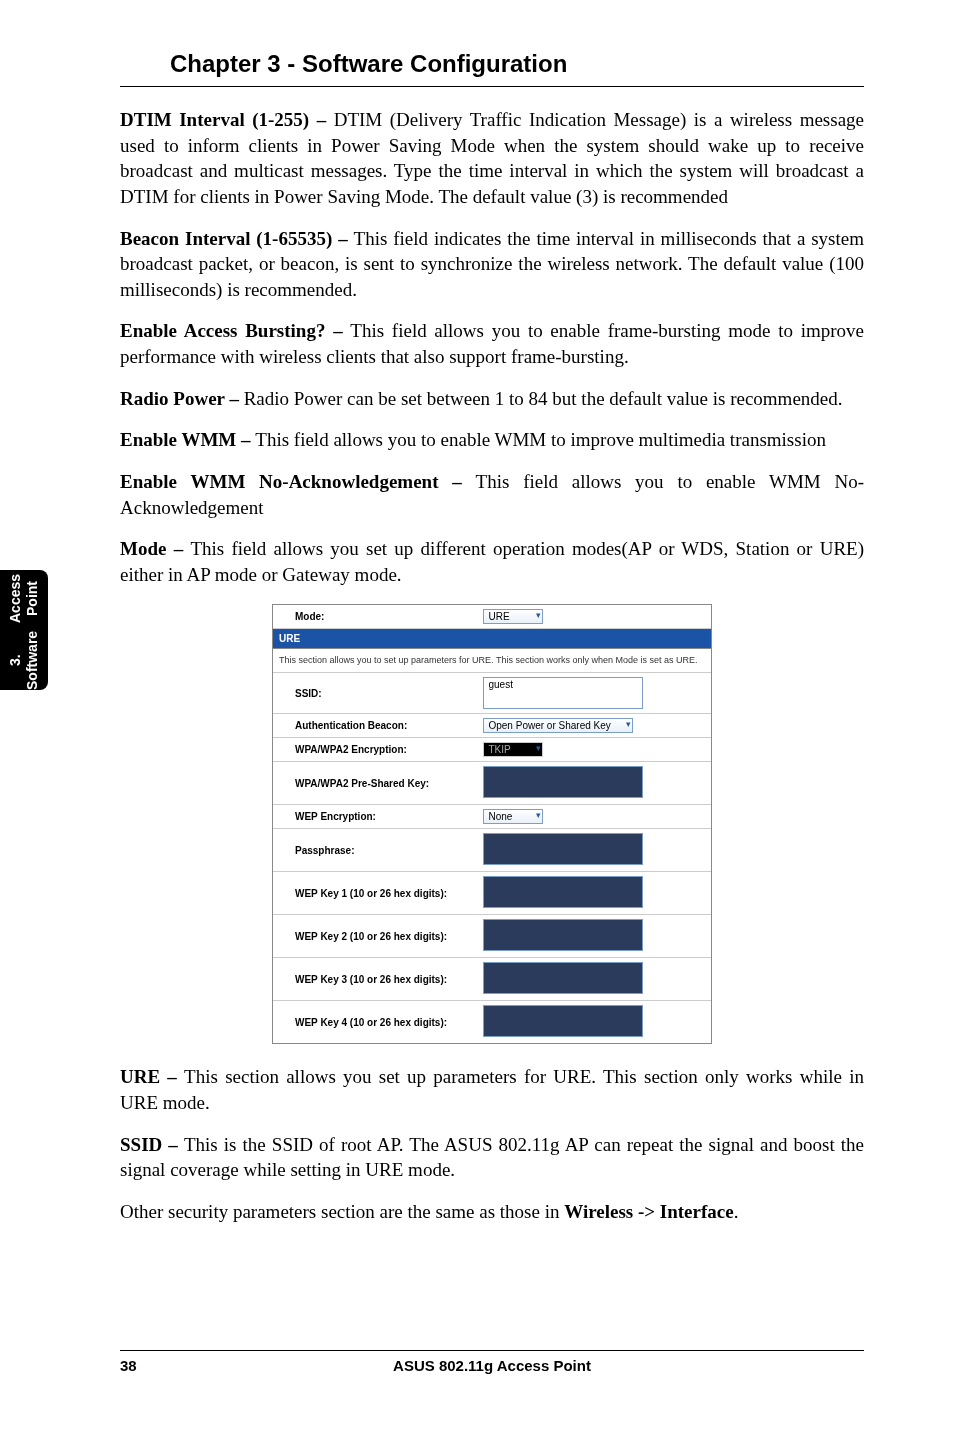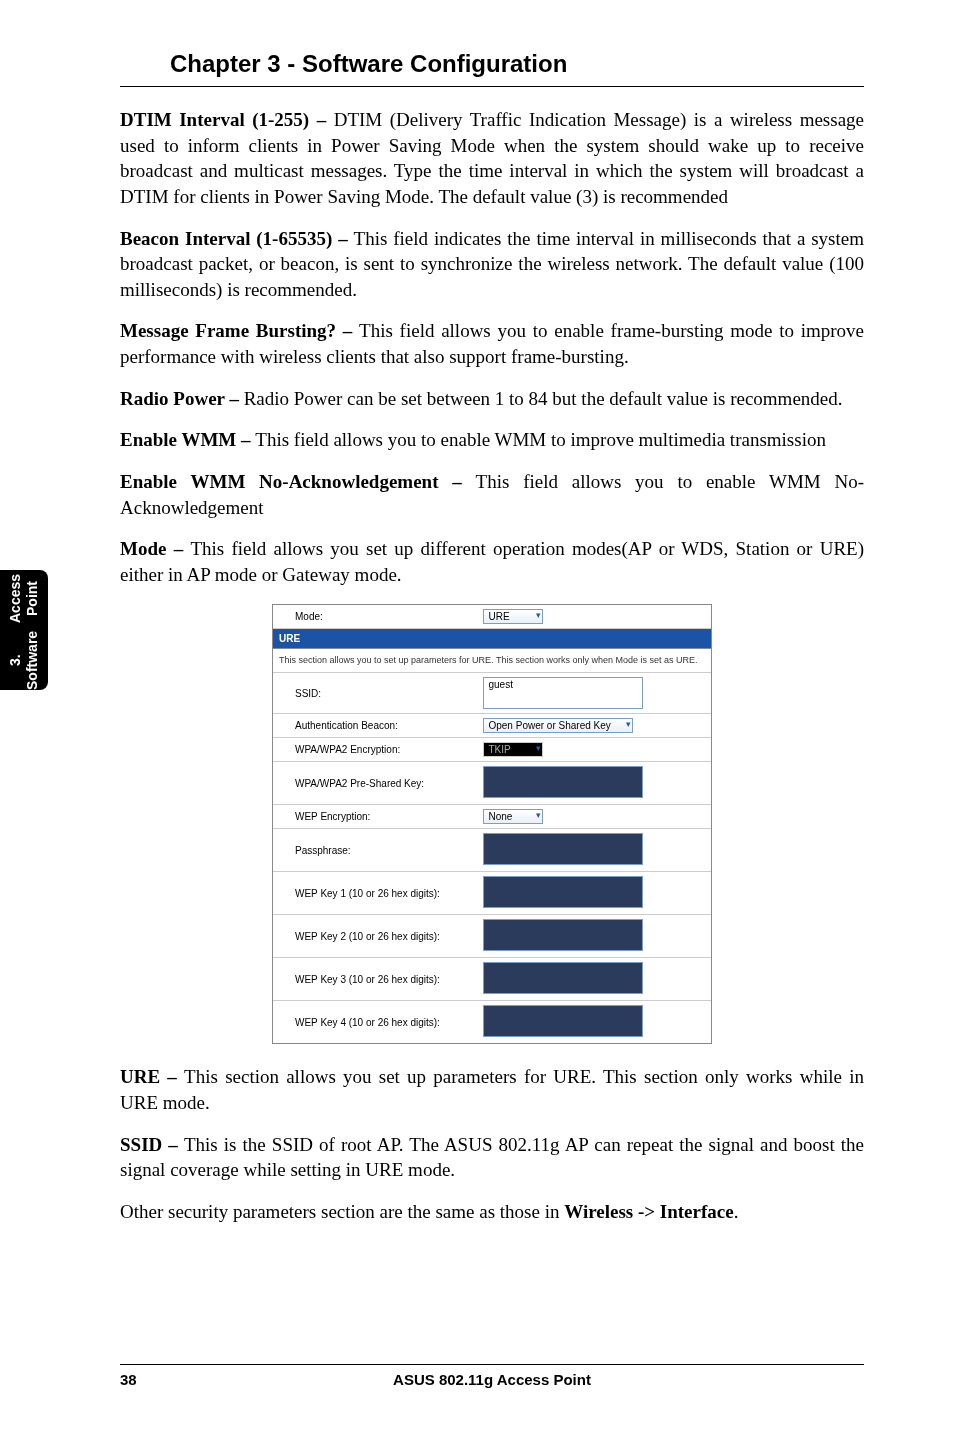--- a/index.html
+++ b/index.html
@@ -58,21 +58,21 @@
     font-size: 10px;
     background: #fff;
   }
   .sc-row {
     display: flex;
     border-bottom: 1px solid #ccc;
     padding: 4px 6px;
     align-items: center;
     min-height: 22px;
   }
-  .sc-label { flex: 0 0 48%; font-weight: normal; padding-left: 16px; }
+  .sc-label { flex: 0 0 48%; font-weight: bold; padding-left: 16px; }
   .sc-val { flex: 1; }
   .sc-select {
     border: 1px solid #7a9ec6;
     background: linear-gradient(#fff,#e8f0f8);
     padding: 1px 16px 1px 4px;
     font-size: 10px;
     display: inline-block;
     position: relative;
     min-width: 60px;
   }
@@ -109,21 +109,21 @@
   }
   .sc-desc {
     padding: 6px;
     font-size: 9px;
     color: #333;
     border-bottom: 1px solid #ccc;
     line-height: 1.3;
   }
   .footer-bar {
     position: absolute;
-    bottom: 50px;
+    bottom: 64px;
     left: 120px;
     right: 90px;
   }
   .footer-rule { border: none; border-top: 1.5px solid #000; margin-bottom: 6px; }
   .footer-row {
     display: flex;
     font-family: Arial, sans-serif;
     font-weight: bold;
     font-size: 15px;
   }
@@ -143,21 +143,21 @@
 
 <p class="para justify">
   <span class="bold">DTIM Interval (1-255) – </span><span>DTIM (Delivery Traffic Indication Message) is a wireless message used to inform clients in Power Saving Mode when the system should wake up to receive broadcast and multicast messages. Type the time interval in which the system will broadcast a DTIM for clients in Power Saving Mode. The default value (3) is recommended</span>
 </p>
 
 <p class="para justify">
   <span class="bold">Beacon Interval (1-65535) – </span><span>This field indicates the time interval in milliseconds that a system broadcast packet, or beacon, is sent to synchronize the wireless network. The default value (100 milliseconds) is recommended.</span>
 </p>
 
 <p class="para justify">
-  <span class="bold">Message Frame Bursting? – </span><span>This field allows you to enable frame-bursting mode to improve performance with wireless clients that also support frame-bursting.</span>
+  <span class="bold">Enable Access Bursting? – </span><span>This field allows you to enable frame-bursting mode to improve performance with wireless clients that also support frame-bursting.</span>
 </p>
 
 <p class="para justify">
   <span class="bold">Radio Power – </span><span>Radio Power can be set between 1 to 84 but the default value is recommended.</span>
 </p>
 
 <p class="para justify">
   <span class="bold">Enable WMM – </span><span>This field allows you to enable WMM to improve multimedia transmission</span>
 </p>
 

